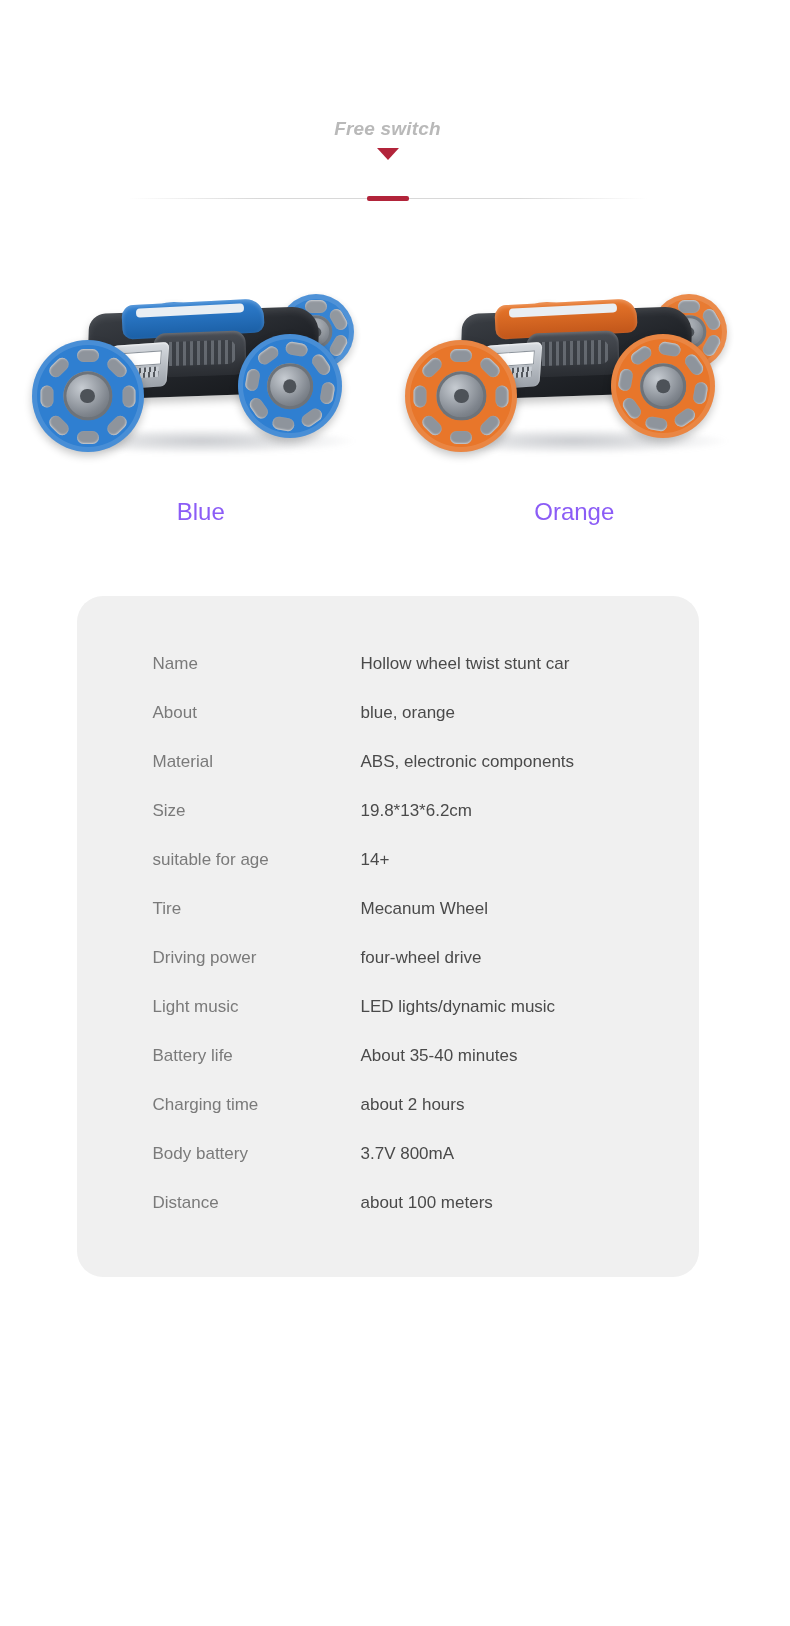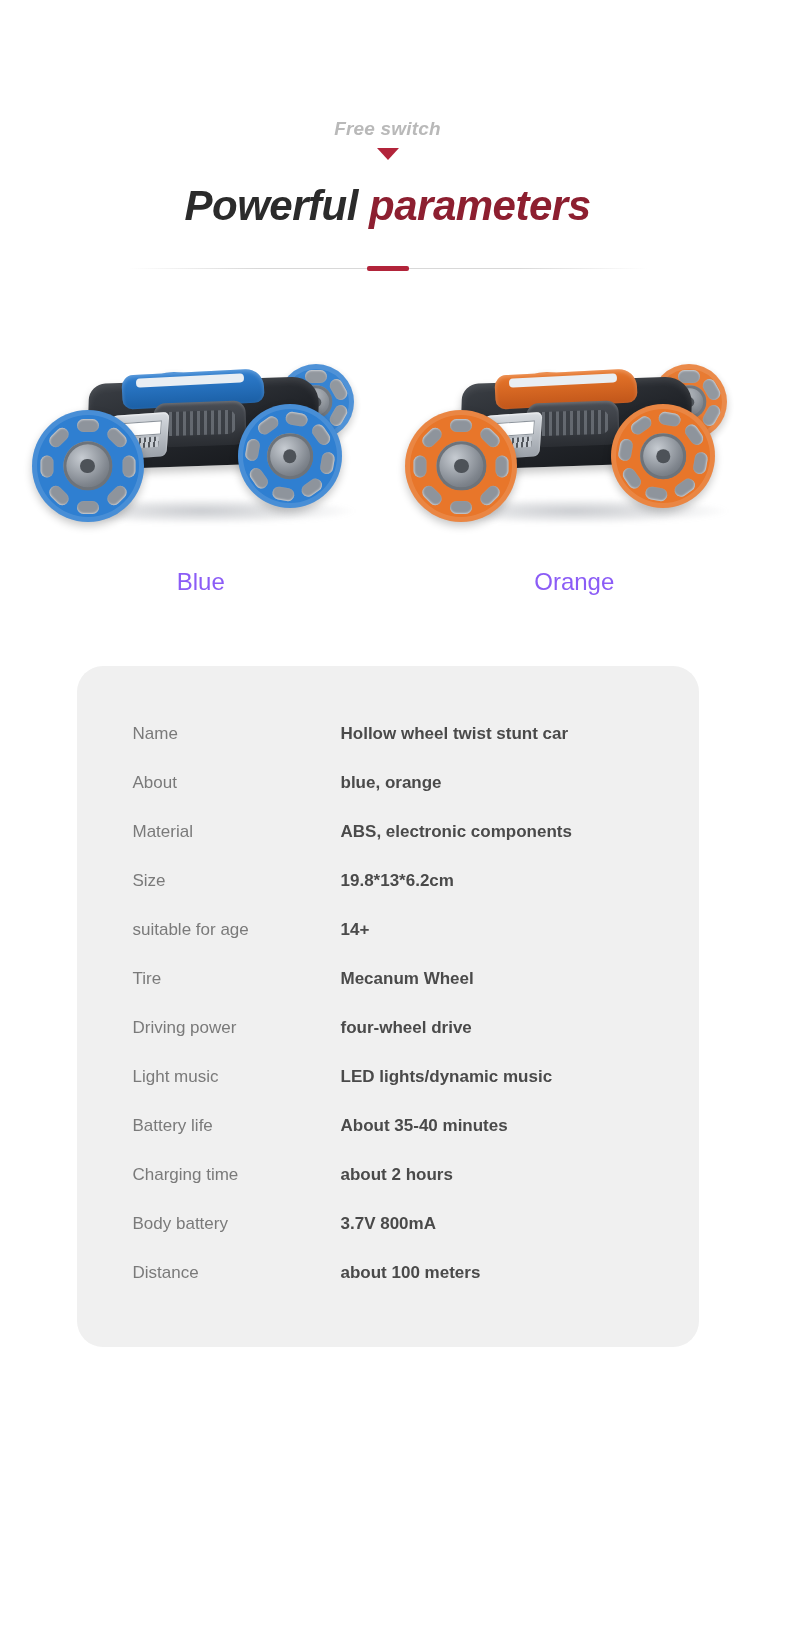--- a/index.html
+++ b/index.html
@@ -230,43 +230,42 @@
     width: 622px;
     background: #f0f0f0;
     border-radius: 26px;
     padding: 58px 0 64px 0;
   }
   .spec-row {
     display: flex;
     padding: 0 56px;
     margin-bottom: 29px;
     align-items: baseline;
+    margin-left: 20px;
   }
   .spec-row:last-child { margin-bottom: 0; }
   .spec-key {
     width: 208px;
     flex: 0 0 208px;
     font-size: 17px;
     color: #7a7a7a;
   }
   .spec-val {
     font-size: 17px;
     color: #4a4a4a;
-    font-weight: bold;
   }
 </style>
 </head>
 <body>
 
 <div class="page">
 
   <div class="header">
     <div class="eyebrow">Free switch</div>
     <div class="caret"></div>
-    <h1 class="title"><span class="dark">Powerful </span><span>parameters</span></h1>
     <div class="rule-wrap">
       <div class="rule"></div>
       <div class="rule-accent"></div>
     </div>
   </div>
 
   <div class="products">
 
     <div class="product">
       <div class="car-stage">

